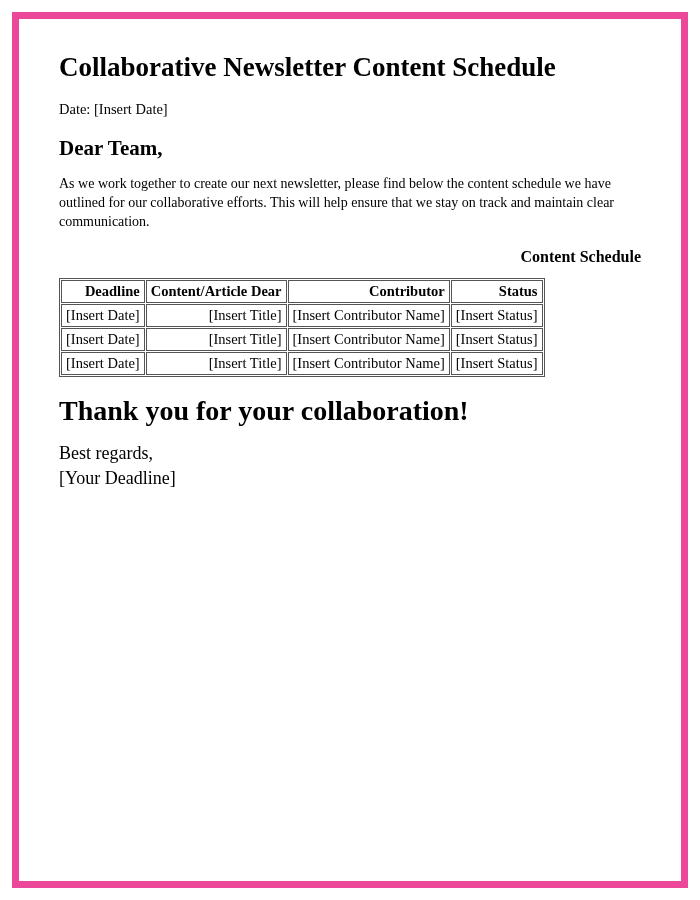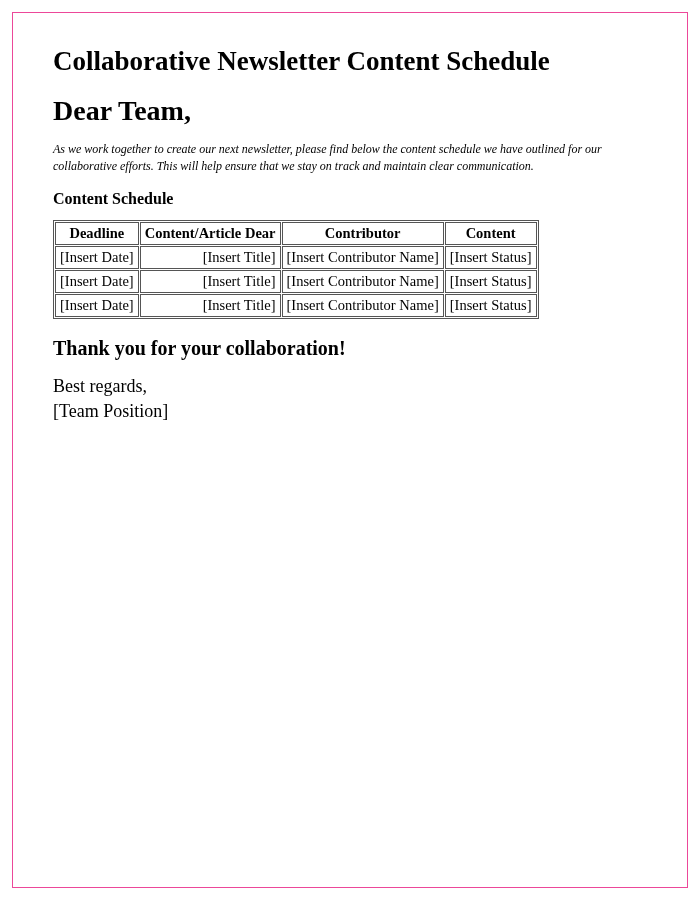--- a/index.html
+++ b/index.html
@@ -8,100 +8,101 @@
       box-sizing: border-box;
     }
     body {
       font-family: "Times New Roman", Times, serif;
       background: #fff;
       width: 700px;
       height: 900px;
       padding: 12px;
     }
     .page {
-      border: 1px solid #ec4899;
+      border: 7px solid #ec4899;
       width: 100%;
       height: 100%;
       padding: 32px 40px;
     }
     h1 {
       font-size: 27px;
       font-weight: bold;
       margin-bottom: 18px;
       line-height: 1.2;
     }
     .date-line {
       font-size: 14.5px;
       margin-bottom: 18px;
     }
     h2 {
-      font-size: 28px;
+      font-size: 21px;
       font-weight: bold;
       margin-bottom: 14px;
     }
     h3 {
       font-size: 16px;
       font-weight: bold;
       margin-bottom: 12px;
       margin-top: 4px;
+      text-align: right;
     }
     p {
-      font-size: 12px;
+      font-size: 14px;
       line-height: 1.35;
       margin-bottom: 16px;
-      font-style: italic;
     }
     table {
       border-collapse: separate;
       border-spacing: 1px;
       border: 1px solid #555;
       margin-bottom: 18px;
       font-size: 14.5px;
     }
     th, td {
       border: 1px solid #555;
       padding: 2px 4px;
       text-align: right;
       white-space: nowrap;
     }
     th {
-      text-align: center;
+      text-align: right;
       font-weight: bold;
     }
     .closing {
       font-size: 18px;
       line-height: 1.4;
     }
     .thanks {
-      font-size: 20px;
+      font-size: 28px;
       font-weight: bold;
       margin-bottom: 14px;
     }
   </style>
 </head>
 <body>
 
 <div class="page">
 
   <h1>Collaborative Newsletter Content Schedule</h1>
 
+  <div class="date-line">Date: [Insert Date]</div>
 
   <h2>Dear Team,</h2>
 
   <p>As we work together to create our next newsletter, please find below the content schedule we have outlined for our collaborative efforts. This will help ensure that we stay on track and maintain clear communication.</p>
 
   <h3>Content Schedule</h3>
 
   <table>
     <thead>
       <tr>
         <th>Deadline</th>
         <th>Content/Article Dear</th>
         <th>Contributor</th>
-        <th>Content</th>
+        <th>Status</th>
       </tr>
     </thead>
     <tbody>
       <tr>
         <td>[Insert Date]</td>
         <td>[Insert Title]</td>
         <td>[Insert Contributor Name]</td>
         <td>[Insert Status]</td>
       </tr>
       <tr>
@@ -118,16 +119,16 @@
       </tr>
     </tbody>
   </table>
 
 
 
   <div class="thanks">Thank you for your collaboration!</div>
 
   <div class="closing">
     <div>Best regards,</div>
-    <div>[Team Position]</div>
+    <div>[Your Deadline]</div>
   </div>
 
 </div>
 
 </body></html>

